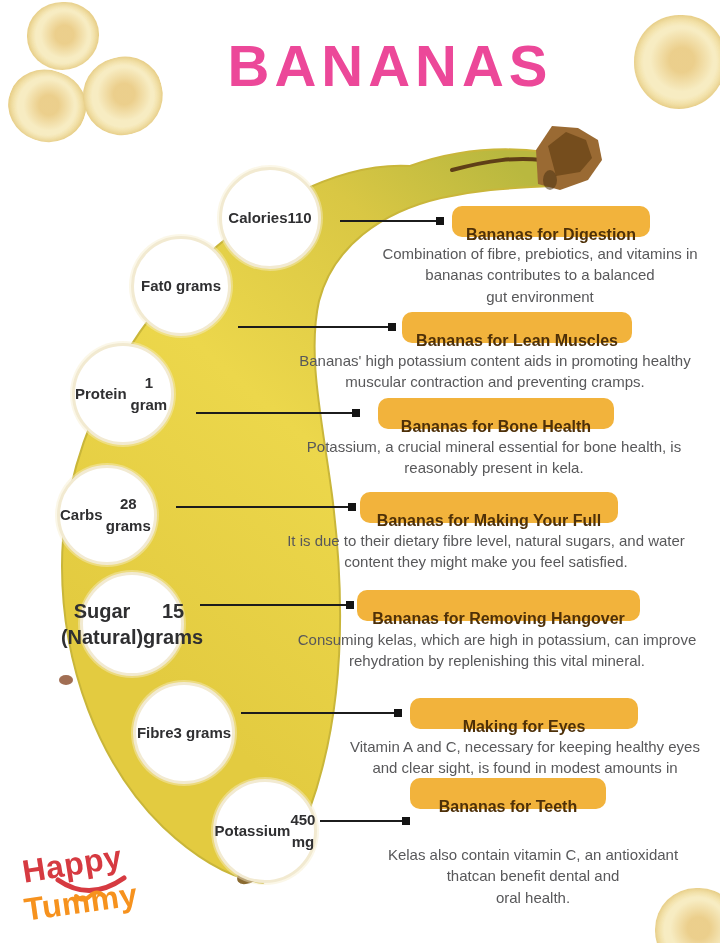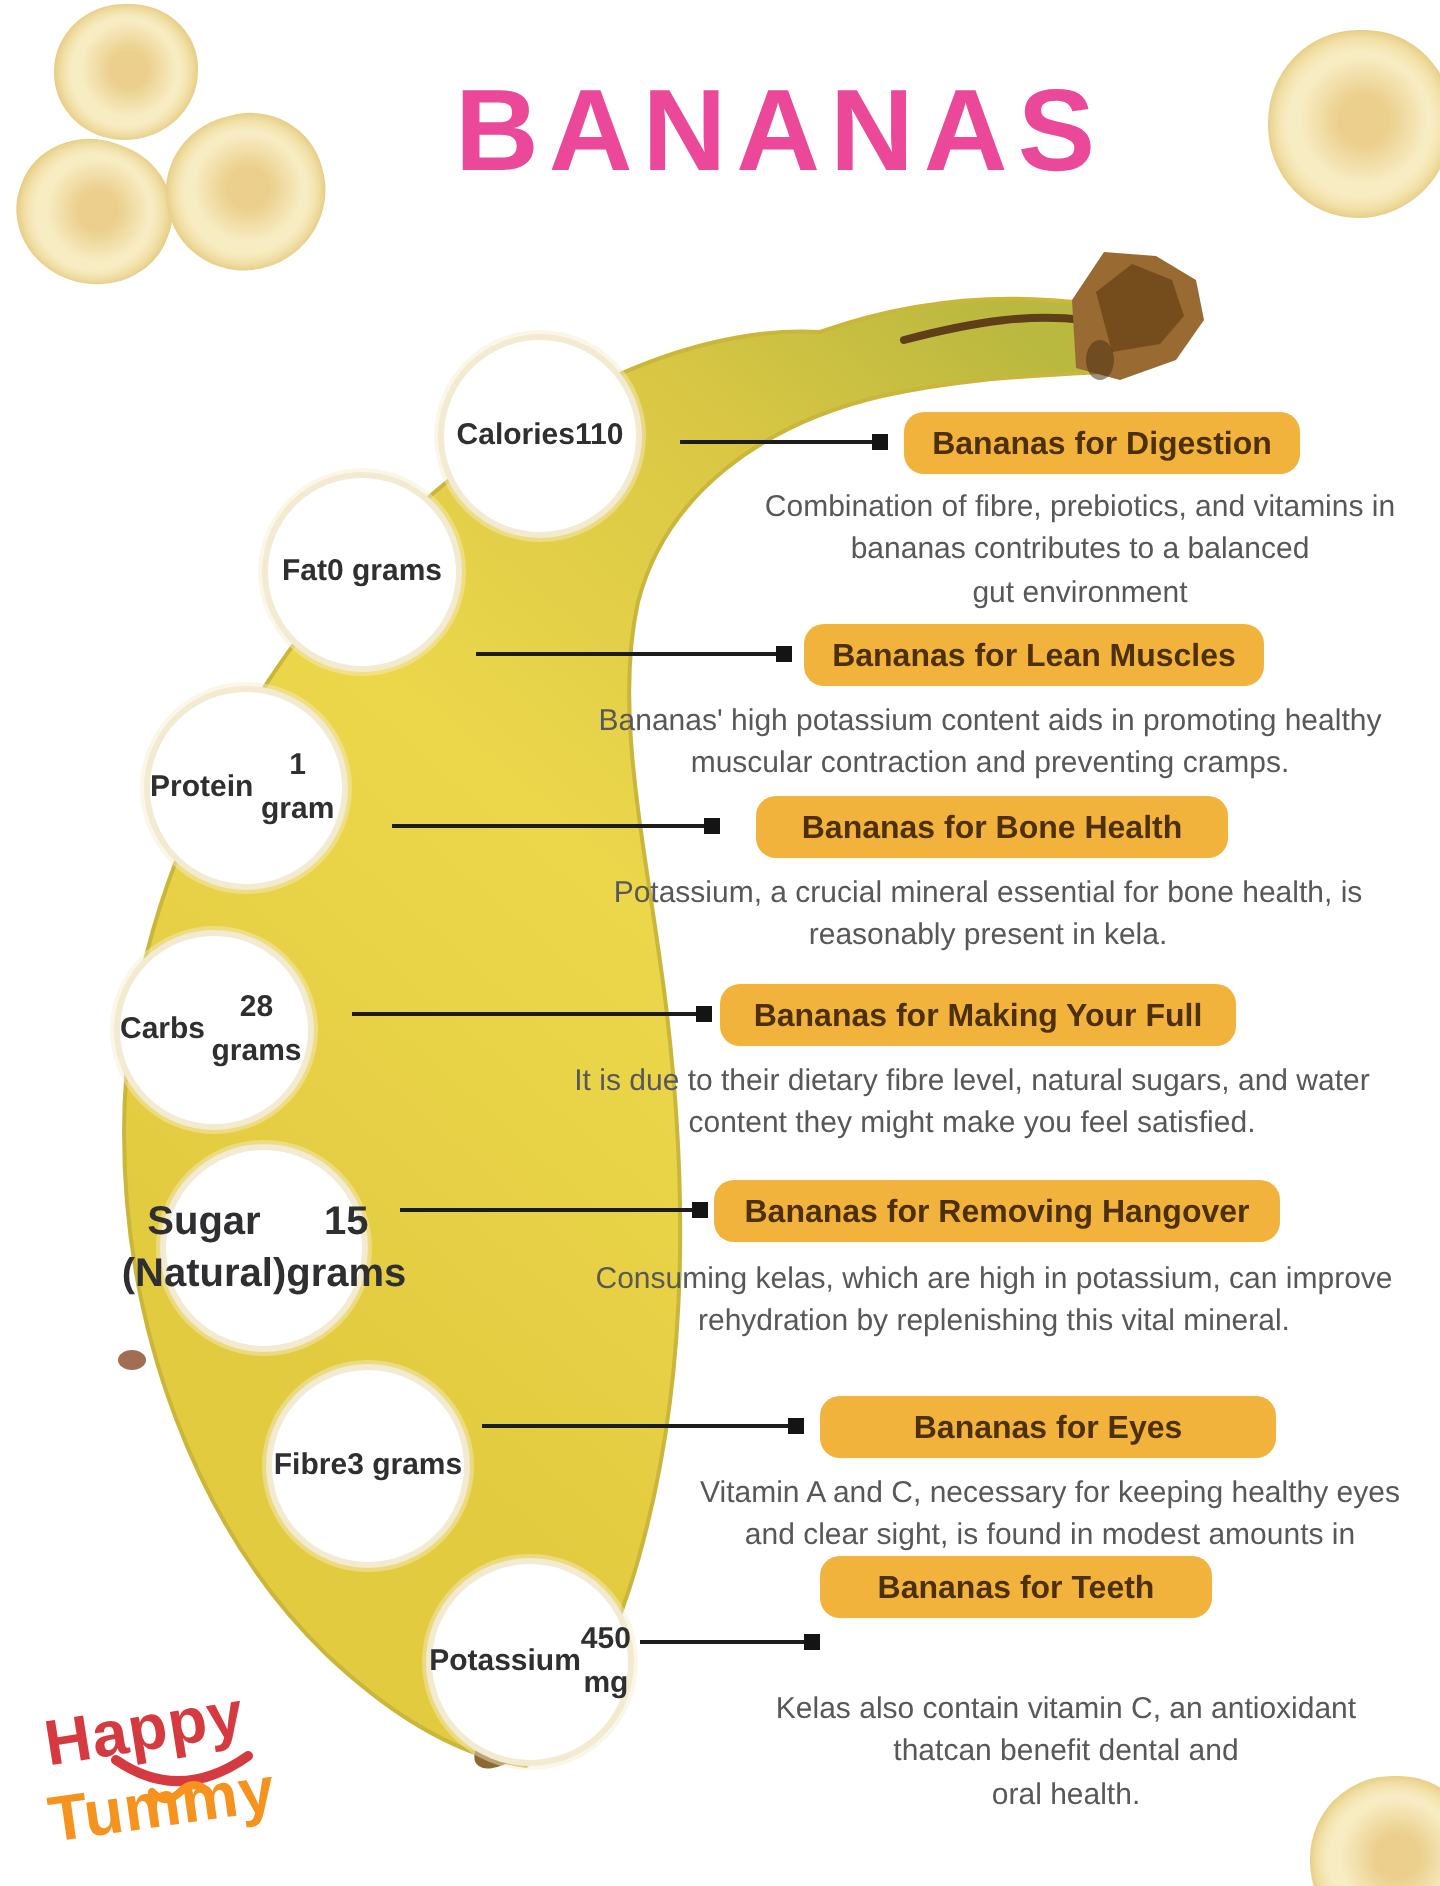--- a/index.html
+++ b/index.html
@@ -65,21 +65,21 @@
   .c4{left:57px;top:465px;width:94px;height:94px;}
   .c5{left:80px;top:572px;width:98px;height:98px;font-size:20px;line-height:1.3;}
   .c6{left:133px;top:682px;width:96px;height:96px;}
   .c7{left:213px;top:779px;width:98px;height:98px;}
   
   .badge{
     position:absolute;z-index:2;
     background:#f2b33c;
     border-radius:10px;
     box-sizing:border-box;
-    height:31px;padding-top:8px;
+    height:31px;padding-top:20px;
     text-align:center;
     font-size:16px;font-weight:bold;color:#4e3008;
   }
   .b1{left:452px;top:206px;width:198px;}
   .b2{left:402px;top:312px;width:230px;}
   .b3{left:378px;top:398px;width:236px;}
   .b4{left:360px;top:492px;width:258px;}
   .b5{left:357px;top:590px;width:283px;}
   .b6{left:410px;top:698px;width:228px;}
   .b7{left:410px;top:766px;width:196px;margin-top:12px;}
@@ -210,21 +210,21 @@
 reasonably present in kela.</div>
 
   <div class="badge b4">Bananas for Making Your Full</div>
   <div class="desc d4">It is due to their dietary fibre level, natural sugars, and water
 content they might make you feel satisfied.</div>
 
   <div class="badge b5">Bananas for Removing Hangover</div>
   <div class="desc d5">Consuming kelas, which are high in potassium, can improve
 rehydration by replenishing this vital mineral.</div>
 
-  <div class="badge b6">Bananas for Eyes</div>
+  <div class="badge b6">Making for Eyes</div>
   <div class="desc d6">Vitamin A and C, necessary for keeping healthy eyes
 and clear sight, is found in modest amounts in
 bananas.</div>
 
   <div class="badge b7">Bananas for Teeth</div>
   <div class="desc d7">Kelas also contain vitamin C, an antioxidant
 thatcan benefit dental and
 oral health.</div>
 
   <div class="logo">

